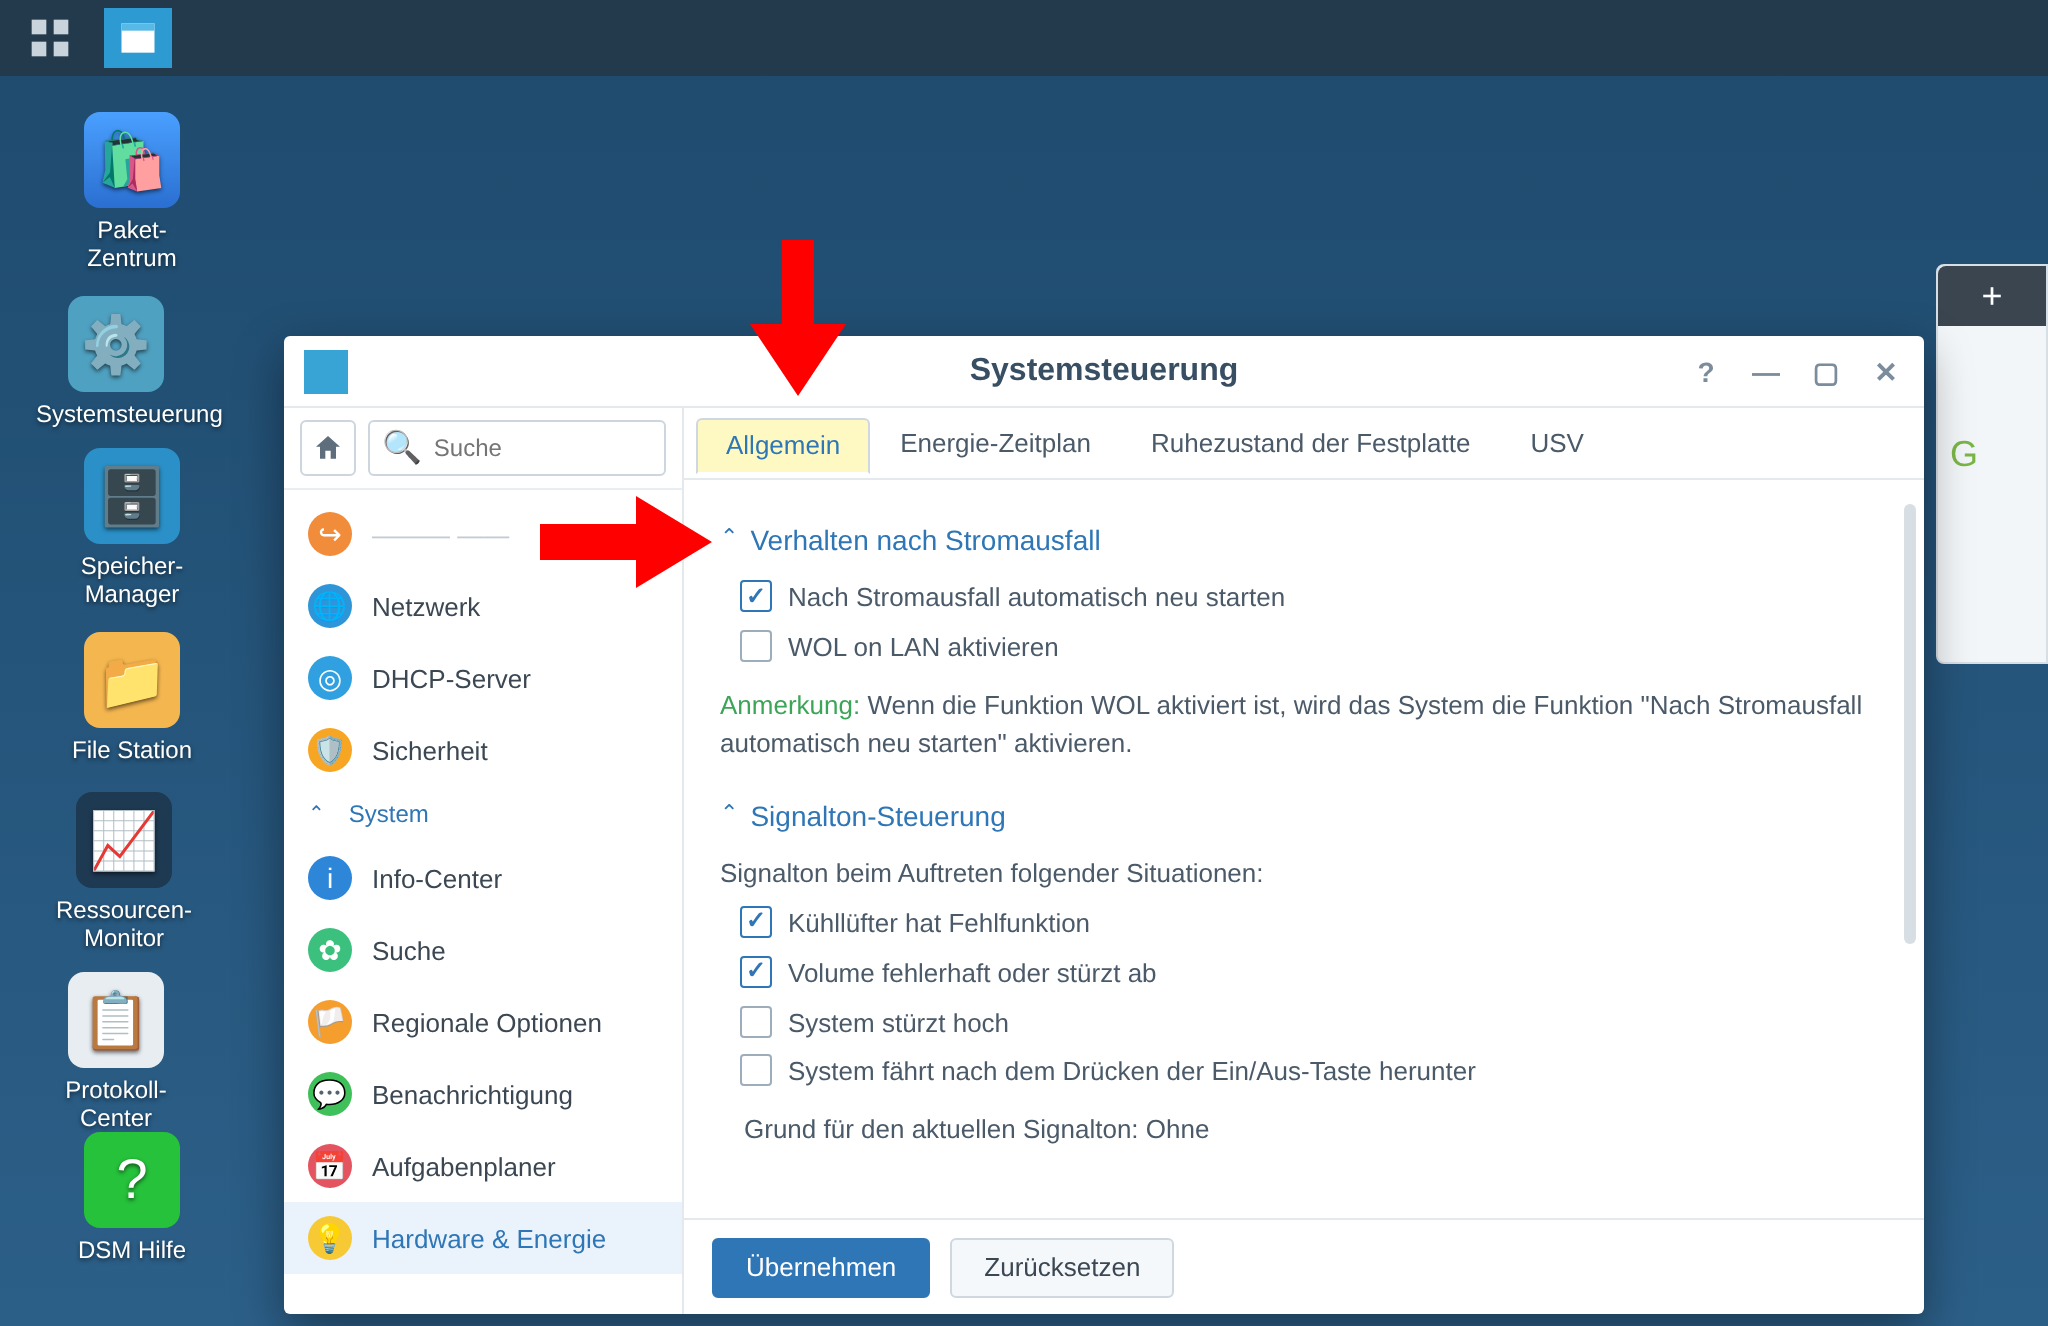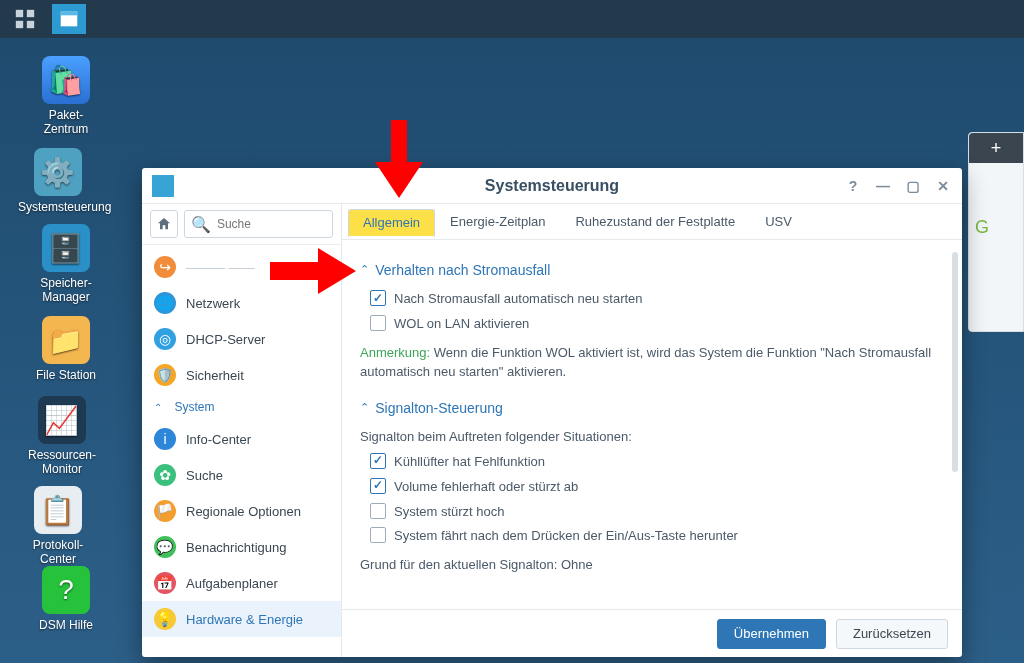--- a/index.html
+++ b/index.html
@@ -87,21 +87,21 @@
 
   
   .main { flex:1; display:flex; flex-direction:column; border-left:0;}
   .tabs { display:flex; align-items:center; height:36px; border-bottom:1px solid #e4e9ee; padding-left:6px;}
   .tab {
     padding:0 14px; height:28px; display:flex; align-items:center;
     font-size:13px; color:#4b5a69; border:1px solid transparent; cursor:pointer;
   }
   .tab.active {
     border:1px solid #cfd8e0; border-bottom:1px solid #fff;
-    color:#2e76b6; background:#fde047; border-radius:3px 3px 0 0;
+    color:#2e76b6; background:#fef9c3; border-radius:3px 3px 0 0;
     position:relative; top:1px;
   }
   .main-scroll { flex:1; overflow-y:auto; padding:12px 18px 8px 18px; color:#4b5a69; font-size:13px; line-height:1.45; position:relative;}
   .section-hd {
     display:flex; align-items:center; color:#2e76b6; font-size:14px;
     margin:8px 0 10px 0; gap:6px; cursor:pointer;
   }
   .section-hd .chev { font-size:11px;}
   .chk-row { display:flex; align-items:flex-start; gap:8px; margin:6px 0 6px 10px;}
   .chk {
@@ -114,21 +114,21 @@
   .note { margin:10px 0 16px 0;}
   .note .lbl { color:#3da558;}
   .small-btn {
     display:inline-flex; align-items:center; height:26px; padding:0 12px;
     border:1px solid #cfd8e0; border-radius:3px; color:#7b8c9c;
     background:#fff; cursor:pointer; font-size:16px;
   }
 
   
   .btn-bar {
-    height:48px; display:flex; justify-content:flex-end; align-items:center;
+    height:48px; display:flex; align-items:center;
     padding:0 14px; gap:10px; border-top:1px solid #e4e9ee;margin-top:36px;
   }
   .btn {
     height:30px; padding:0 16px; border-radius:3px;
     border:1px solid #cfd8e0; background:#f5f8fa;
     font-size:13px; color:#3b4752; cursor:pointer;
   }
   .btn.primary { background:#2e76b6; color:#fff; border-color:#2e76b6;}
 
   
@@ -326,21 +326,21 @@
         </div>
         <div class="chk-row">
           <div class="chk"></div>
           <div>System stürzt hoch</div>
         </div>
         <div class="chk-row">
           <div class="chk"></div>
           <div>System fährt nach dem Drücken der Ein/Aus-Taste herunter</div>
         </div>
 
-        <div style="margin:10px 0;">Grund für den aktuellen Signalton: Ohne</div>
+        <div style="margin:10px 12px;">Grund für den aktuellen Signalton: Ohne</div>
         <button class="small-btn">Signalton aus</button>
 
         
         
       </div>
 
       <div class="btn-bar">
         <button class="btn primary">Übernehmen</button>
         <button class="btn">Zurücksetzen</button>
       </div>

